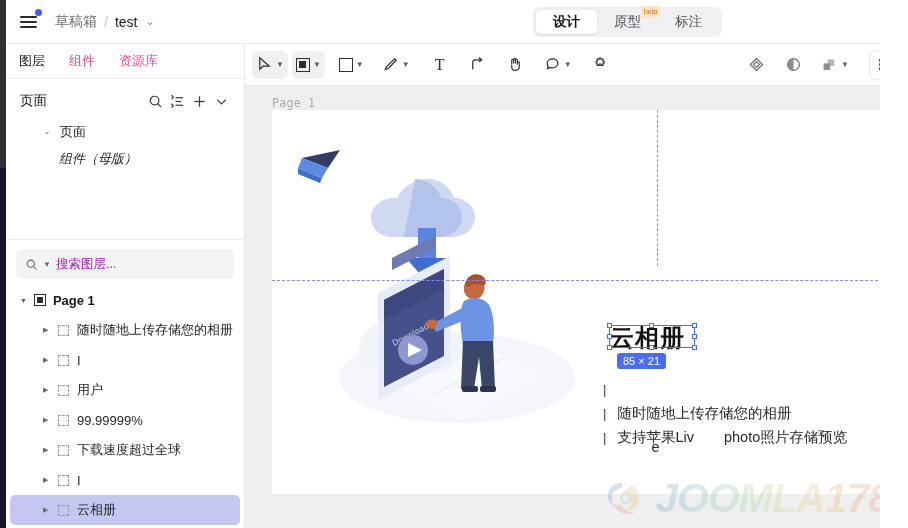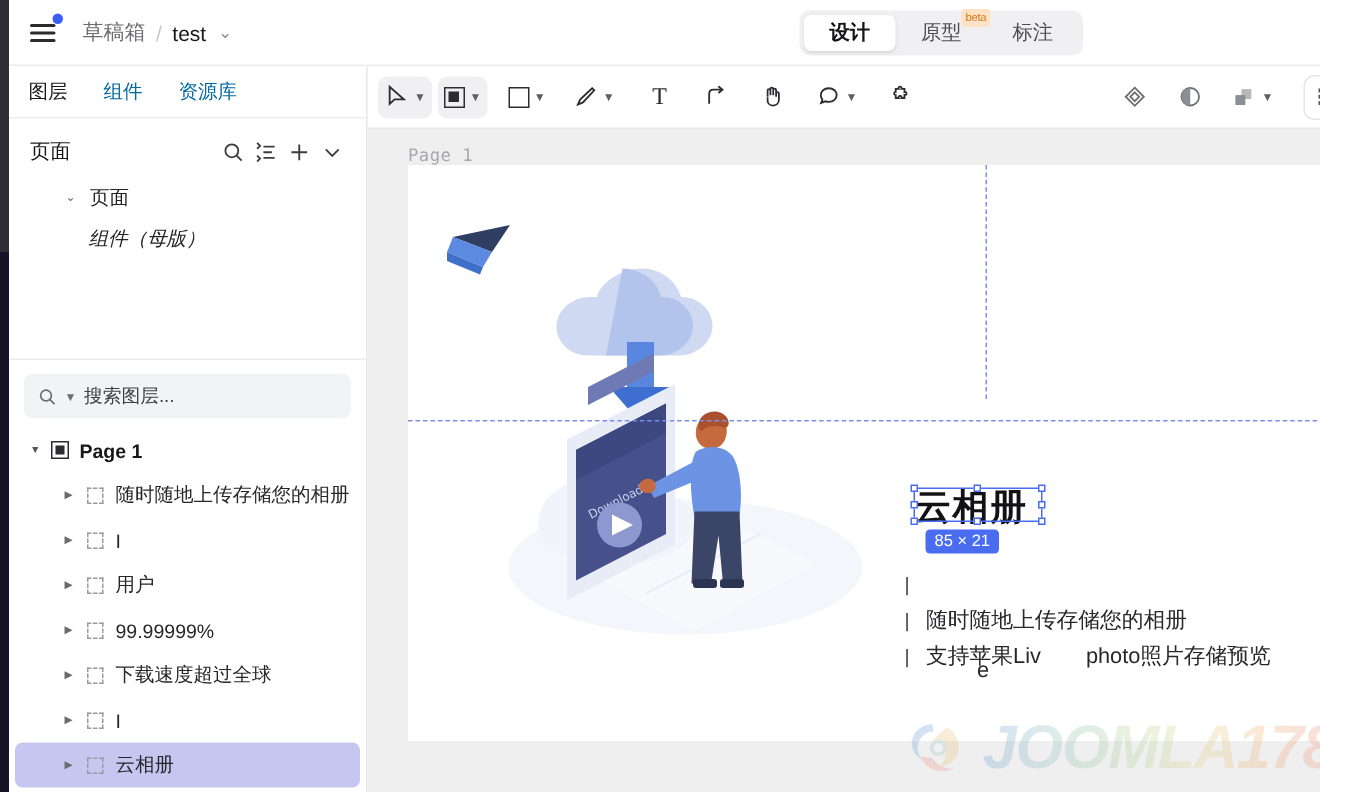--- a/index.html
+++ b/index.html
@@ -40,37 +40,37 @@
              align-items:center; font-size:13.5px; color:#4d4d55; cursor:pointer; white-space:nowrap; }
   .seg-tab.active { background:#fff; color:#141417; font-weight:bold; box-shadow:0 1px 2px rgba(0,0,0,.10); }
   .beta { position:absolute; right:-2px; top:-4px; background:#fde2c4; color:#d2761a;
           font-size:7.5px; line-height:1; padding:2px 2.5px; border-radius:2px; letter-spacing:-.2px; }
 
   
   .lpanel { position:absolute; left:6px; top:44px; width:239px; height:484px; background:#fff;
             border-right:1px solid #e8e8e8; z-index:15; }
   .panel-tabs { display:flex; align-items:center; height:35px; padding-left:13px; gap:24px;
                 border-bottom:1px solid #ededed; }
-  .panel-tab { font-size:13px; color:#0369a1; cursor:pointer; }
+  .panel-tab { font-size:13px; color:#ec4899; cursor:pointer; }
   .panel-tab.active { color:#17171a; }
 
   .page-head { display:flex; align-items:center; height:34px; padding:0 12px 0 14px; margin-top:5px; }
   .page-head .ttl { font-size:13.5px; color:#17171a; flex:1; }
   .ic { width:22px; height:22px; display:flex; align-items:center; justify-content:center;
         cursor:pointer; color:#3c3c42; }
 
   .tree-row { display:flex; align-items:center; height:27px; font-size:13px; color:#232327; cursor:pointer; }
   .tree-row .car { width:14px; text-align:center; font-size:8px; color:#6a6a70; }
 
   .divider { height:1px; background:#ededed; margin-top:6px; }
 
   .search-wrap { padding:9px 10px 6px 10px; }
   .search-box { display:flex; align-items:center; gap:5px; height:30px; background:#f2f3f5;
                 border-radius:6px; padding:0 9px; cursor:text; }
-  .search-box .ph { color:#404040; font-size:12.5px; }
+  .search-box .ph { color:#a21caf; font-size:12.5px; }
 
   .layer-head { display:flex; align-items:center; height:30px; padding-left:14px; gap:7px;
                 font-size:13px; color:#17171a; font-weight:bold; cursor:pointer; }
   .layer-head .car { font-size:7px; color:#55555c; }
 
   .layer-row { display:flex; align-items:center; height:30px; padding-left:33px; gap:8px;
                font-size:13px; color:#27272b; cursor:pointer; margin:0 4px; border-radius:5px; }
   .layer-row.sel { background:#c5c7f0; }
   .layer-row .car { font-size:7px; color:#6a6a70; width:7px; }
   .dashsq { width:11px; height:11px; border:1px dashed #9a9aa2; flex:0 0 auto; }

